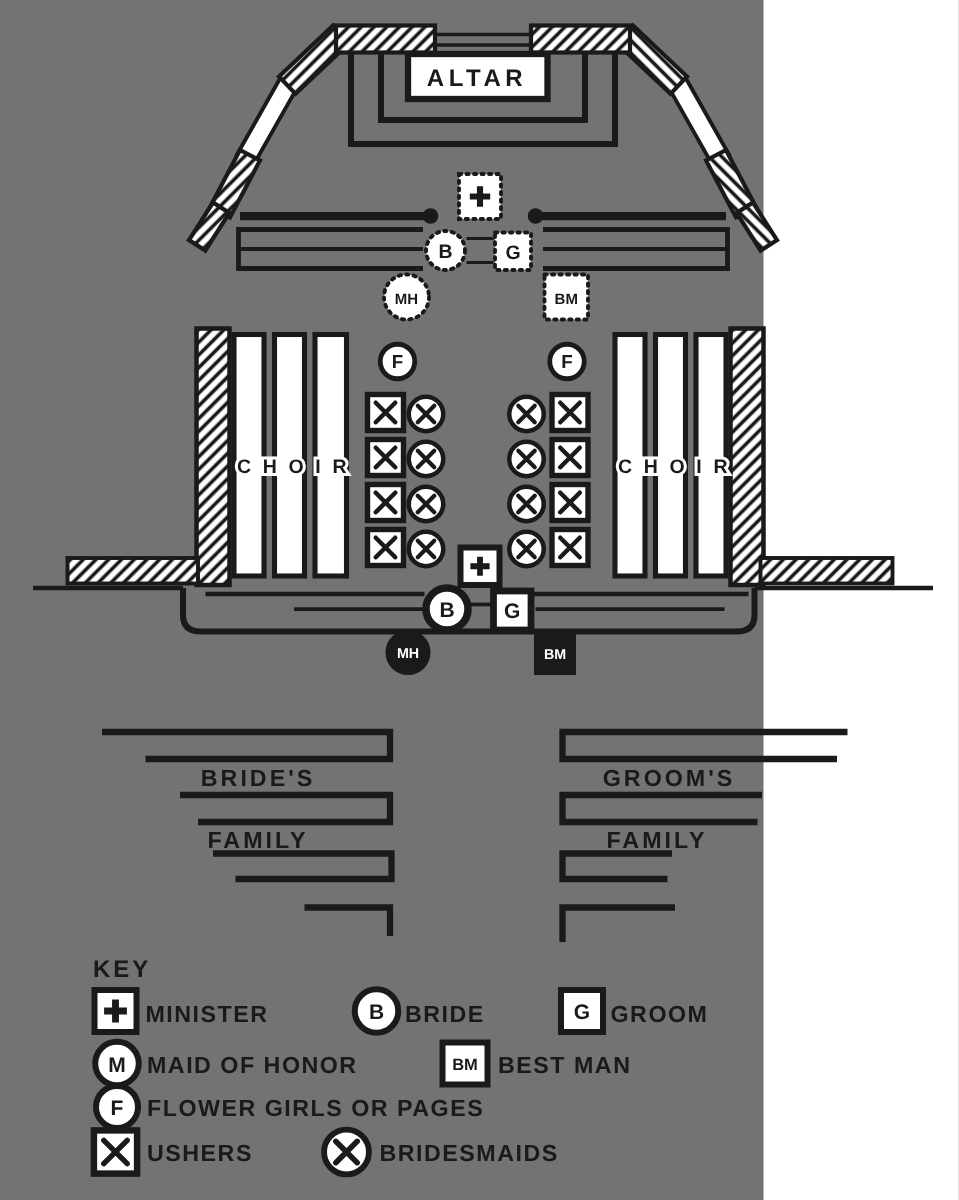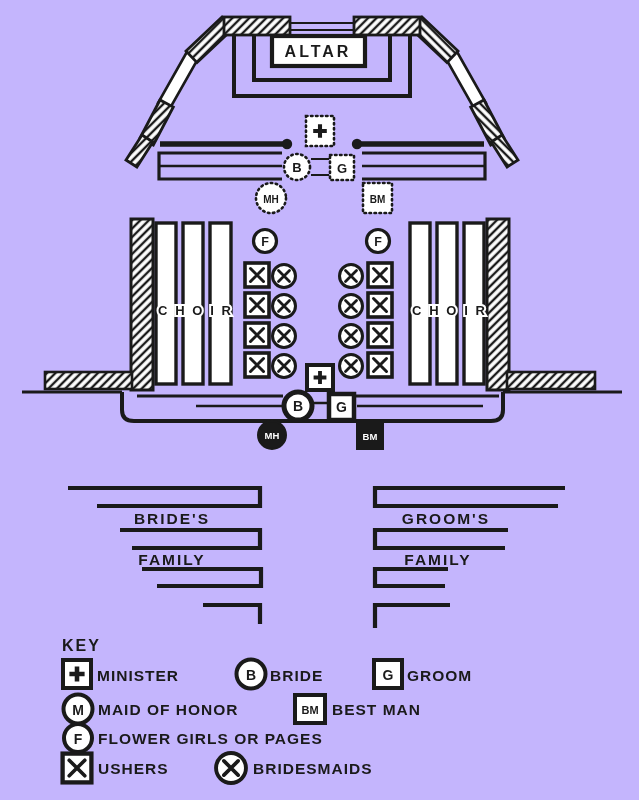--- a/index.html
+++ b/index.html
@@ -1,16 +1,16 @@
 <!DOCTYPE html>
 <html><head>
 <meta charset="utf-8">
 <style>
   html, body { margin: 0; padding: 0; background: #ffffff; }
-  #stage { width: 639px; height: 800px; background: #c4b5fd; position: relative; }
+  #stage { width: 509px; height: 800px; background: #737373; position: relative; }
   svg text {
     font-family: "Liberation Sans", "DejaVu Sans", sans-serif;
     font-weight: 700;
     fill: #1a1a1a;
   }
   .halo { paint-order: stroke; stroke: #ffffff; stroke-width: 4px; }
   .ls1 { letter-spacing: 1px; }
   .ls2 { letter-spacing: 2px; }
   .ls3 { letter-spacing: 3px; }
 </style>

